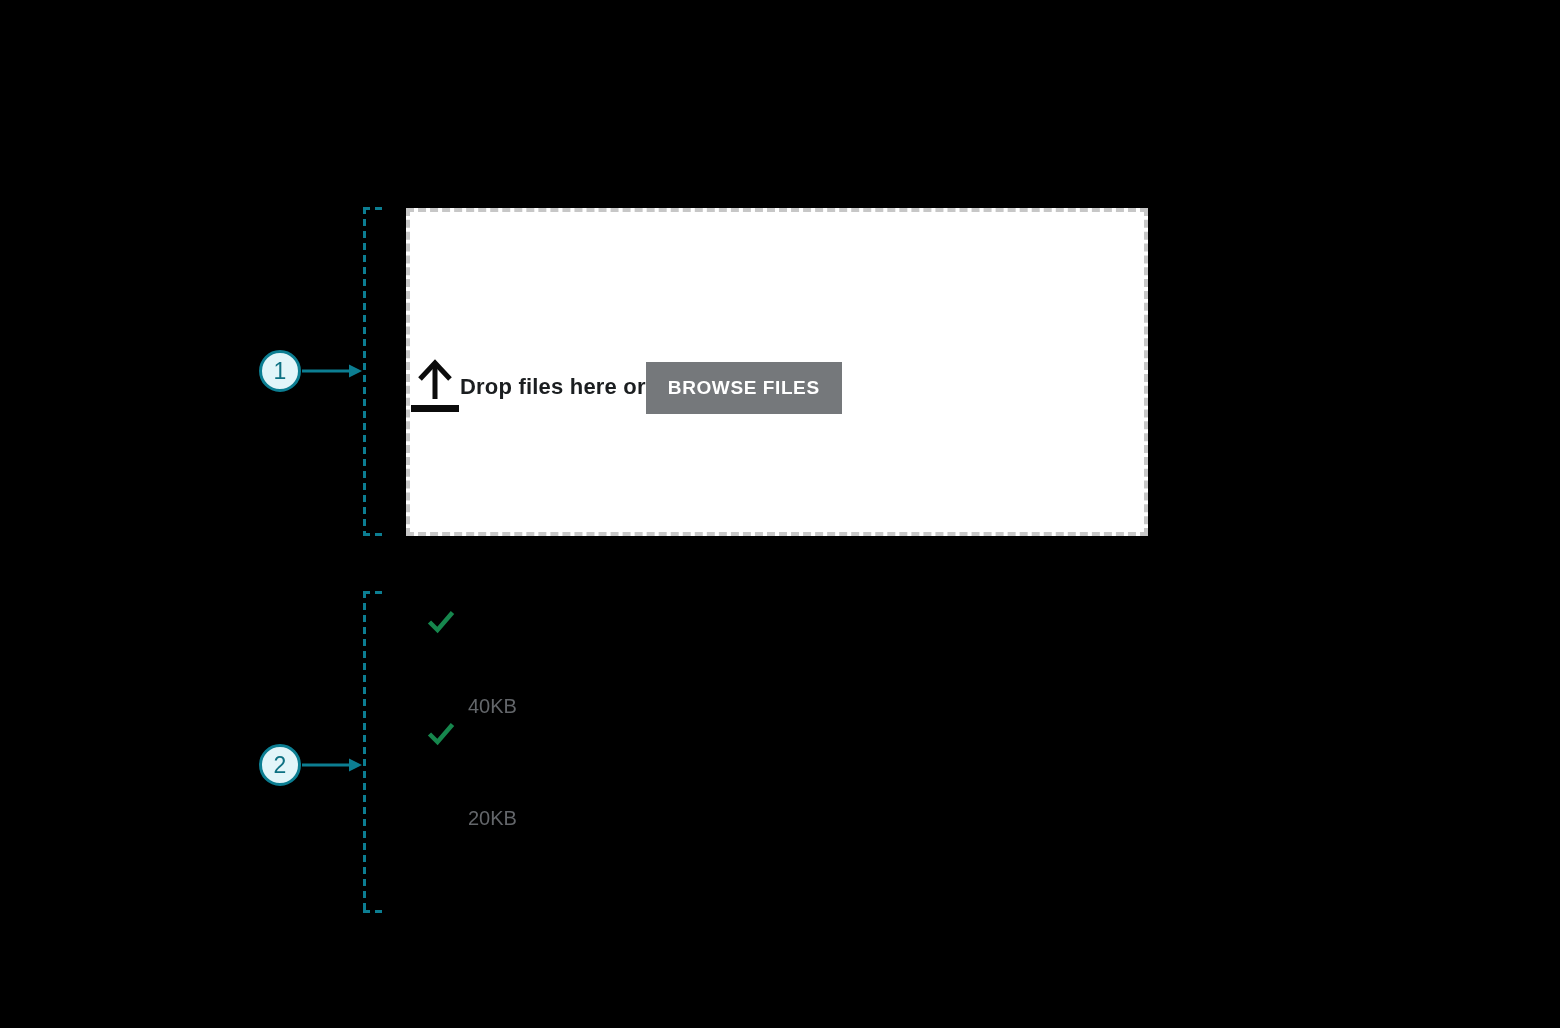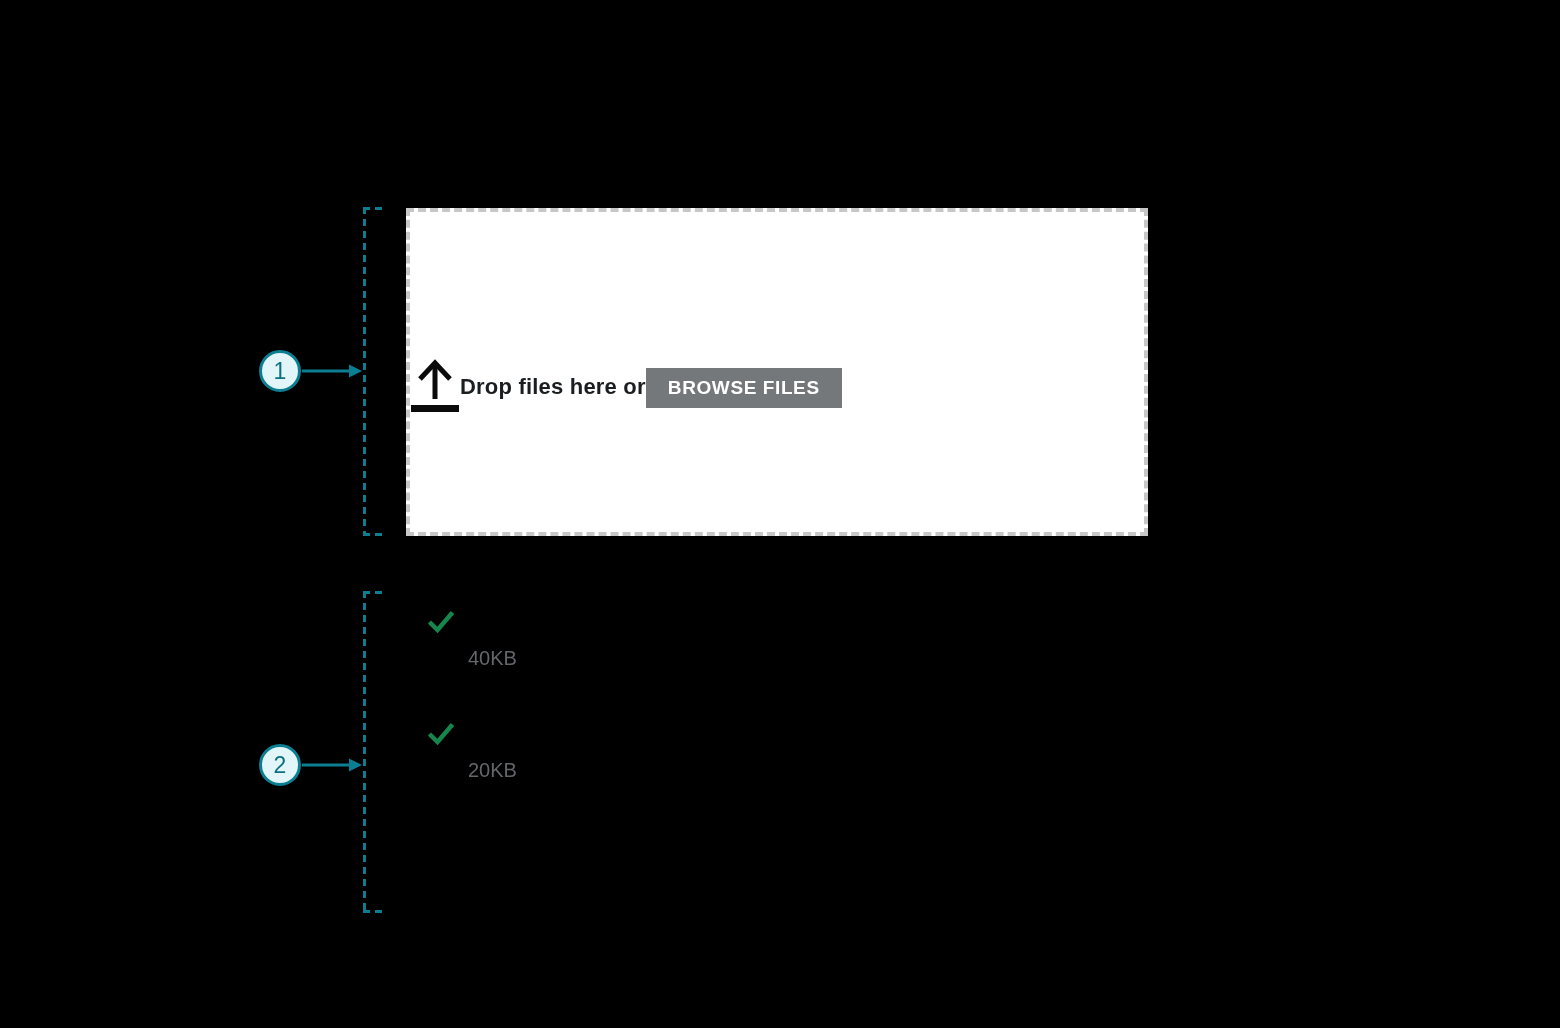--- a/index.html
+++ b/index.html
@@ -40,21 +40,21 @@
   .dropzone-title {
     margin-top: 30px;
     font-size: 22px;
     font-weight: 700;
     color: #1b1e20;
     letter-spacing: 0.2px;
   }
   .browse-button {
     margin-top: 32px;
     width: 196px;
-    height: 40px;
+    height: 52px;
     background: #75787b;
     color: #ffffff;
     border: none;
     font-family: "Liberation Sans", "DejaVu Sans", sans-serif;
     font-size: 19px;
     font-weight: 600;
     letter-spacing: 0.6px;
     display: flex;
     align-items: center;
     justify-content: center;
@@ -111,20 +111,21 @@
   }
   .callout-arrow-1 { left: 302px; top: 363px; }
   .callout-arrow-2 { left: 302px; top: 757px; }
 
   
   .file-item {
     position: absolute;
     left: 427px;
     display: flex;
     flex-direction: column;
+    gap: 48px;
   }
   .file-item-1 { top: 609px; }
   .file-item-2 { top: 721px; }
   .file-item-3 { top: 827px; }
   .file-status-icon {
     height: 30px;
     display: flex;
     align-items: flex-start;
   }
   .file-size-label {

